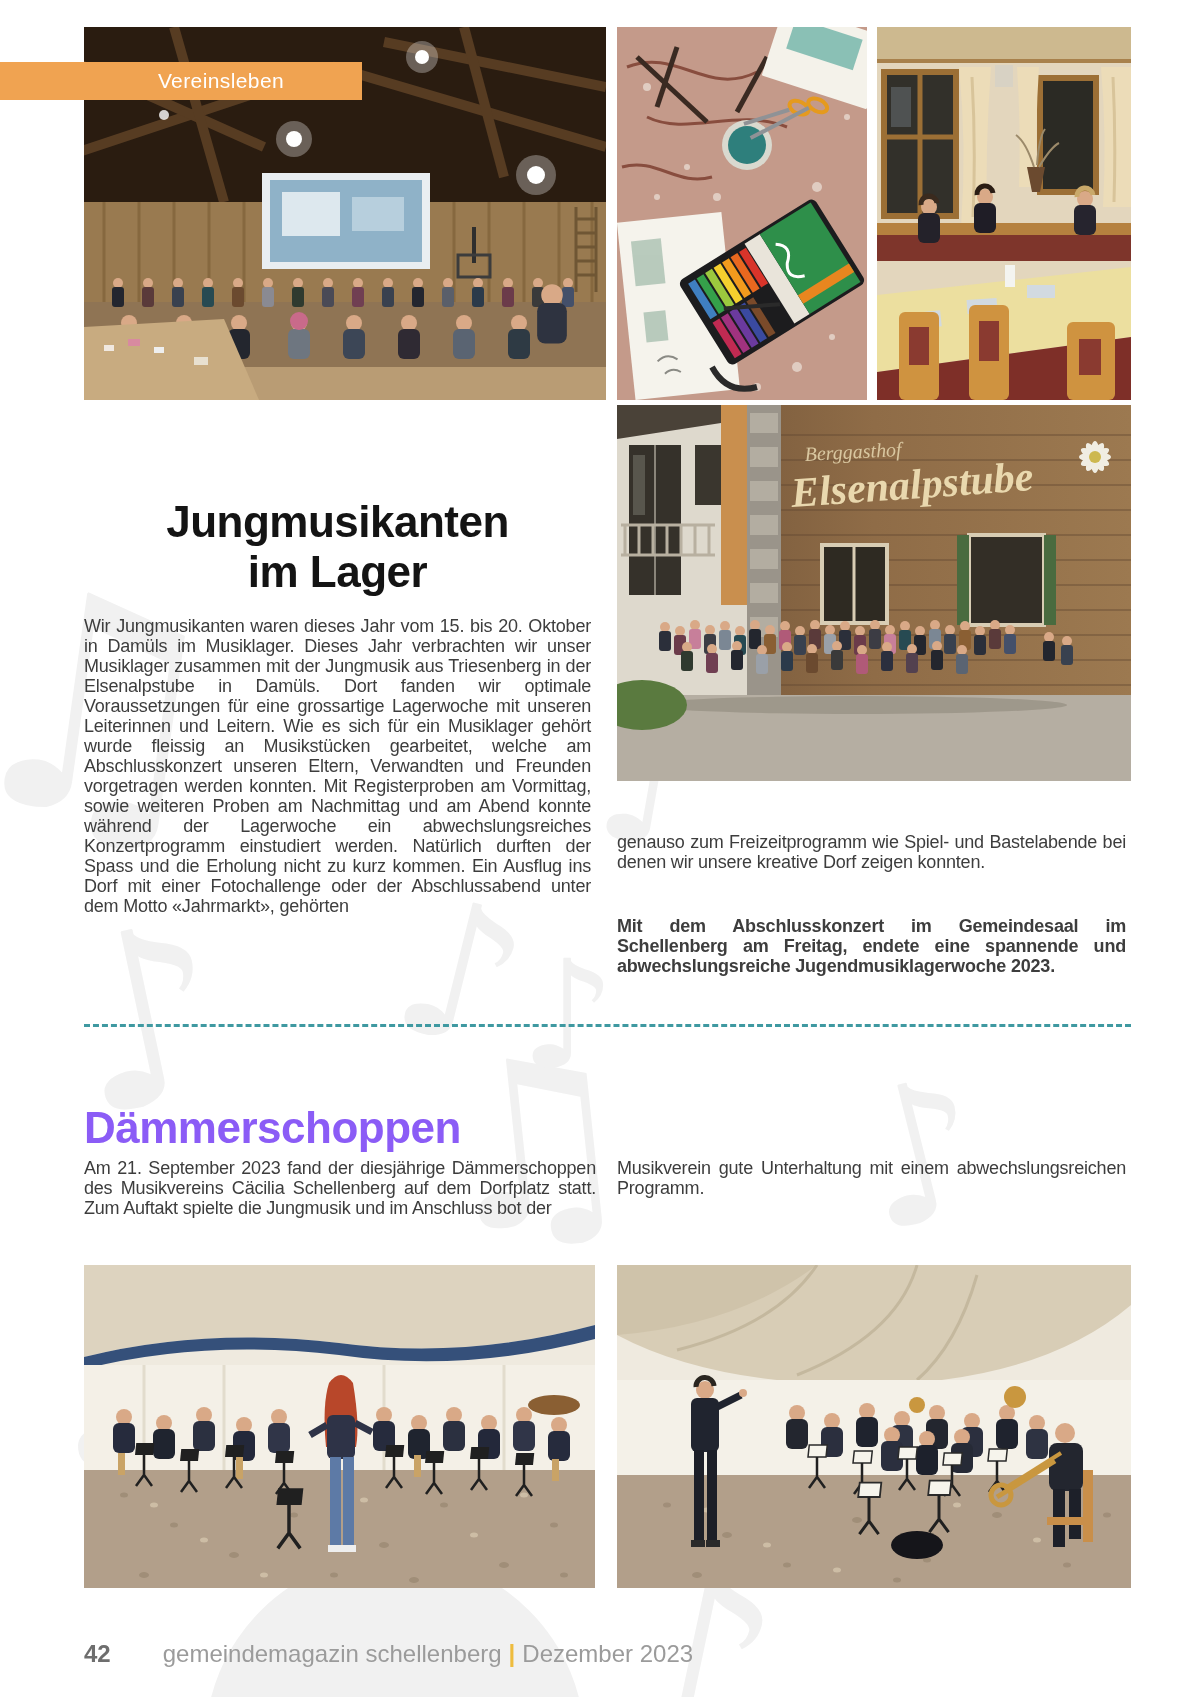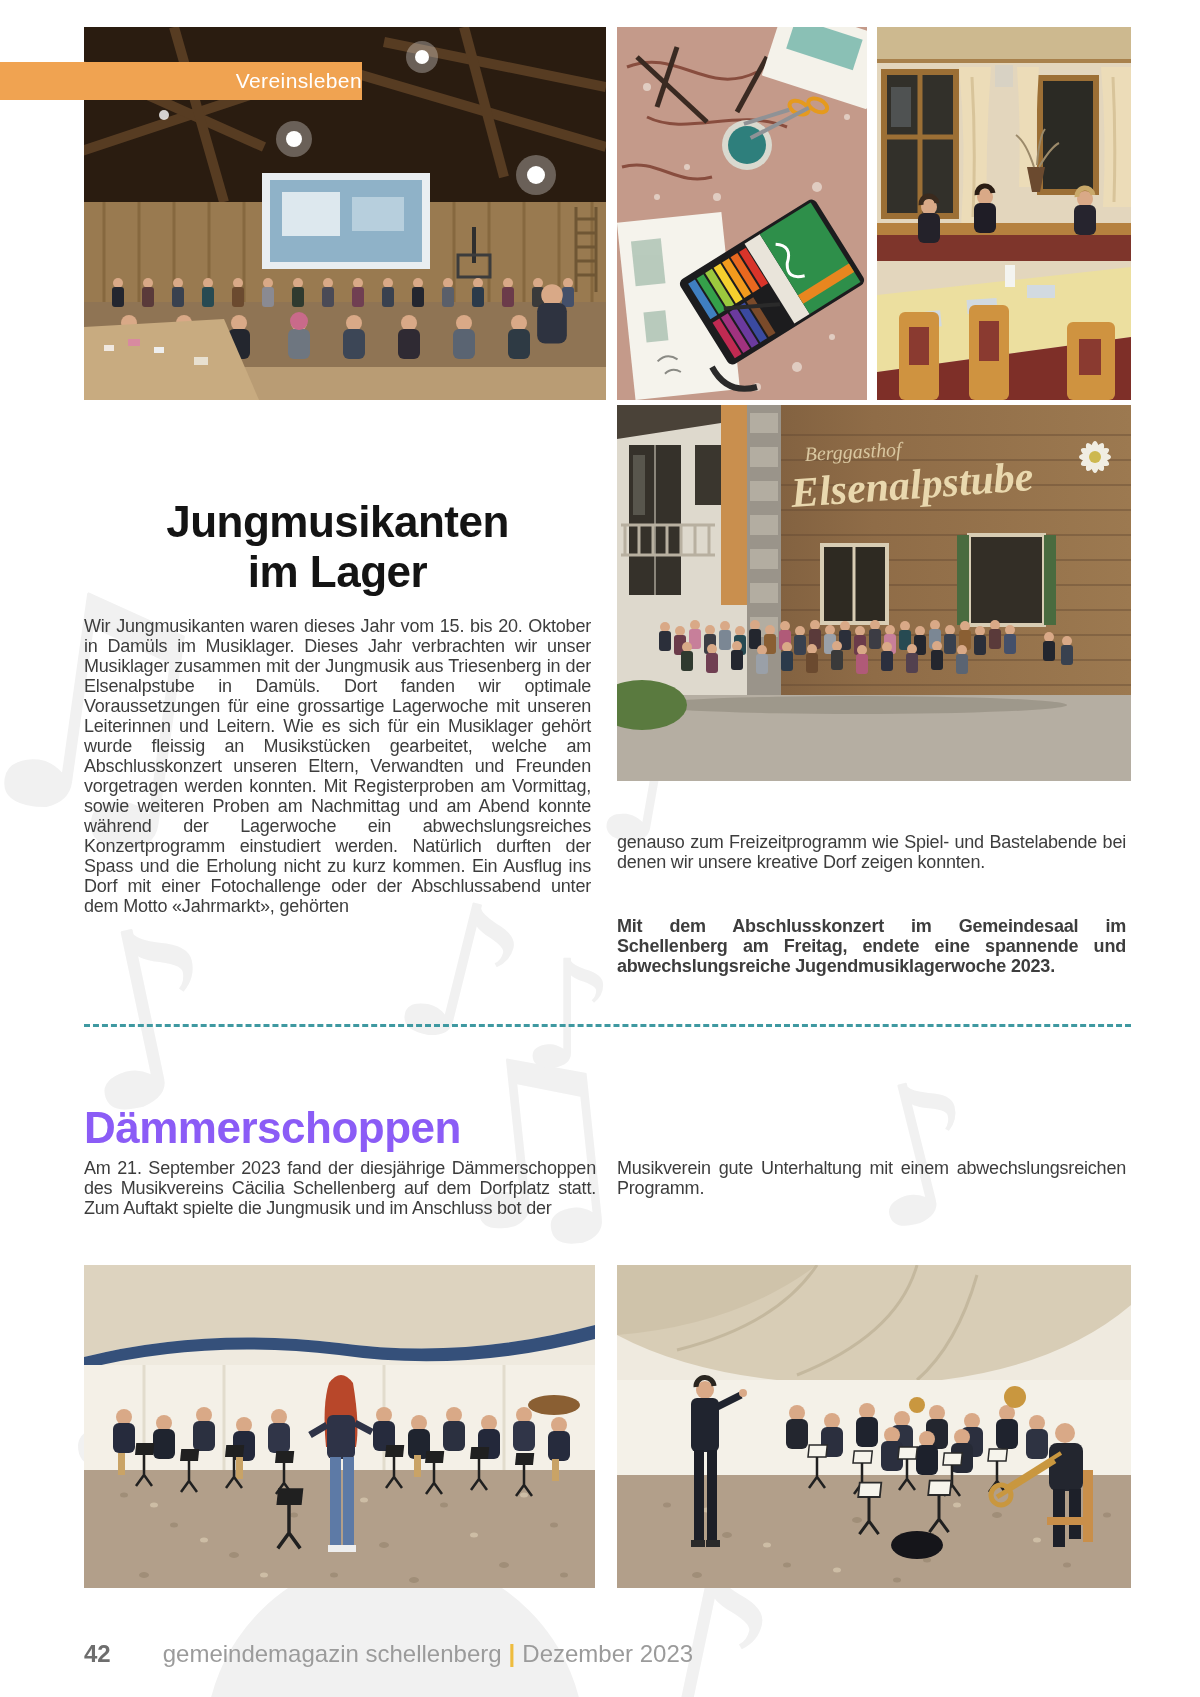--- a/index.html
+++ b/index.html
@@ -6,21 +6,21 @@
   .page{position:relative;width:1200px;height:1697px;background:#fff;overflow:hidden;
         font-family:"Liberation Sans",sans-serif;}
   
   .wm{position:absolute;color:#f1f1f1;font-family:"DejaVu Sans",sans-serif;line-height:1;z-index:0;}
   .wm-circle{position:absolute;border-radius:50%;background:#f1f1f1;z-index:0;}
   
   .photo{position:absolute;overflow:hidden;z-index:1;background:#ddd;}
   .photo svg{display:block;width:100%;height:100%;}
   
   .band{position:absolute;left:0;top:62px;width:362px;height:38px;background:#f0a351;z-index:6;
-        display:flex;align-items:center;justify-content:flex-end;box-sizing:border-box;padding-left:80px;}
+        display:flex;align-items:center;justify-content:center;box-sizing:border-box;padding-left:80px;}
   .band span{color:#ffffff;font-size:21px;letter-spacing:.4px;}
   
   .h1{position:absolute;left:84px;top:468px;width:507px;text-align:center;z-index:2;
       font-size:44px;line-height:50px;font-weight:bold;color:#141414;letter-spacing:-.5px;}
   .h2{position:absolute;left:84px;top:1066px;z-index:2;
       font-size:44px;font-weight:bold;color:#8b5cf6;letter-spacing:-.5px;}
   .col{position:absolute;font-size:18px;line-height:20px;color:#3d3d3d;text-align:justify;z-index:2;
        letter-spacing:-.2px;}
   #lager-left{left:84px;top:598px;width:507px;}
   #lager-right1{left:617px;top:814px;width:509px;}

